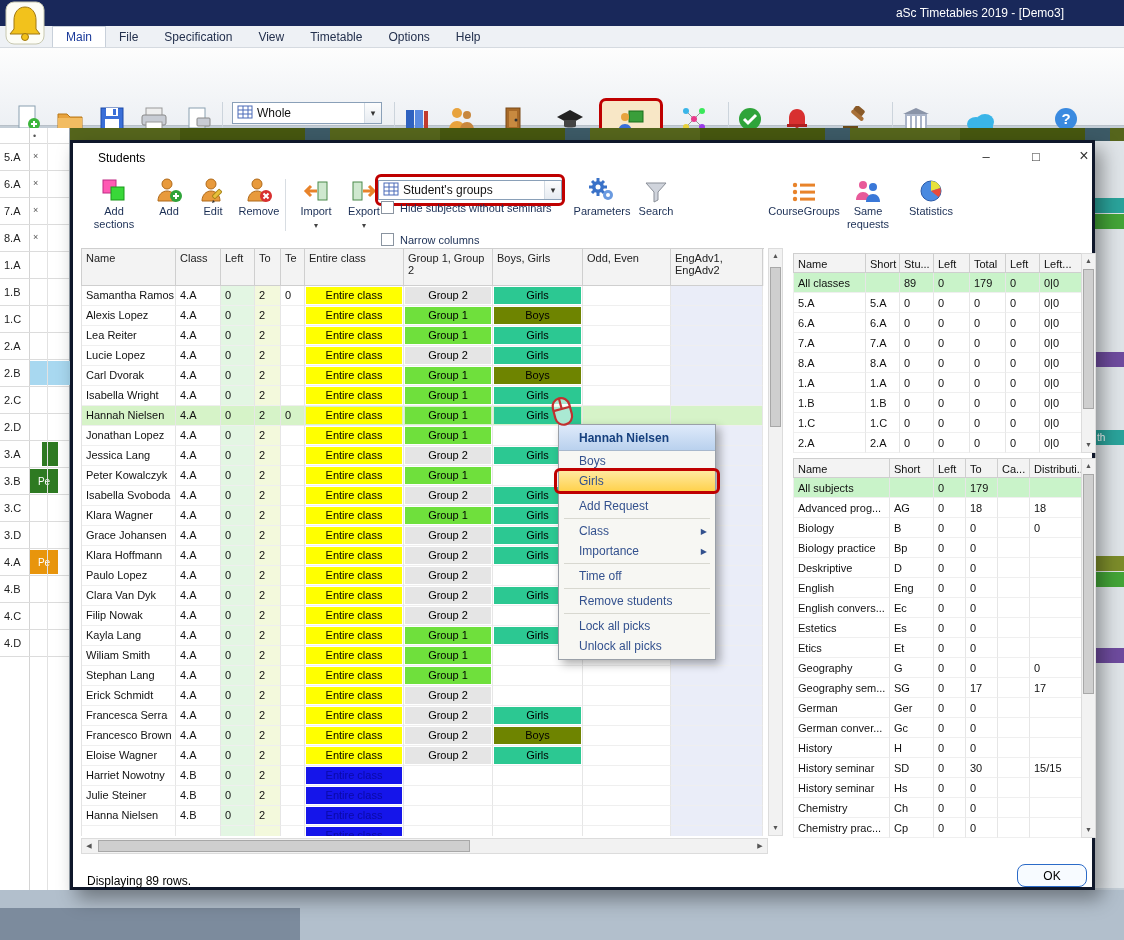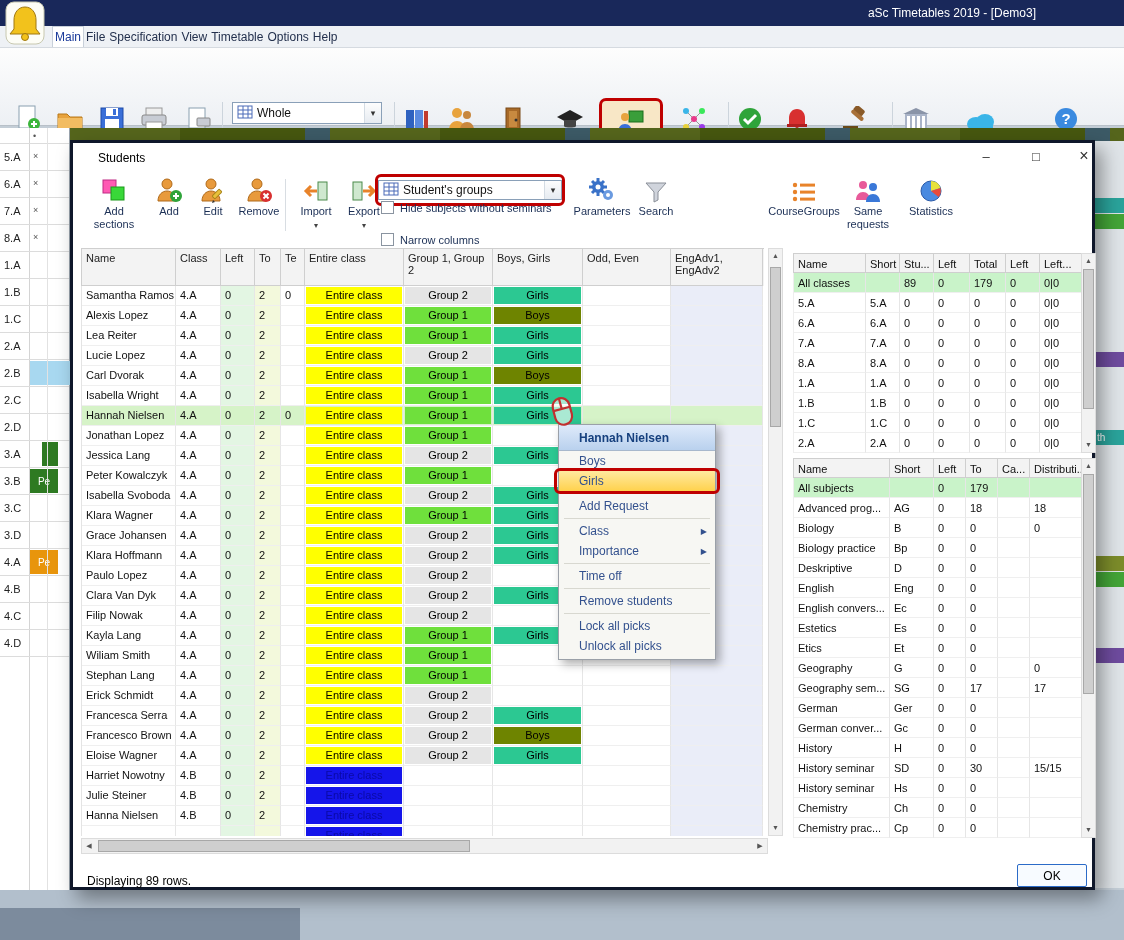--- a/index.html
+++ b/index.html
@@ -1,27 +1,27 @@
 <!DOCTYPE html>
 <html><head>
 <meta charset="utf-8">
 <style>
 *{box-sizing:border-box;margin:0;padding:0}
 html,body{width:1124px;height:940px;overflow:hidden}
 body{position:relative;font-family:"Liberation Sans",sans-serif;background:#c3cdd6;font-size:12px}
 
 
 .titlebar{position:absolute;left:0;top:0;width:1124px;height:26px;background:#19285a;color:#fff;
-  display:flex;align-items:center;justify-content:flex-end;padding-right:88px;font-size:12px}
+  display:flex;align-items:center;justify-content:flex-end;padding-right:60px;font-size:12px}
 .logo{position:absolute;left:5px;top:1px;width:40px;height:44px;z-index:5}
 
 
 .menubar{position:absolute;left:0;top:26px;width:1124px;height:22px;background:#eef1f5;display:flex;
   align-items:stretch;padding-left:52px;border-bottom:1px solid #d5dae0}
-.menu-item{display:flex;align-items:center;padding:0 2px;color:#23304d;cursor:default}
+.menu-item{display:flex;align-items:center;padding:0 13px;color:#23304d;cursor:default}
 .menu-item.active{background:#ffffff;color:#1a3a9a;border:1px solid #c8d0da;border-bottom:none}
 
 
 .toolbar{position:absolute;left:0;top:48px;width:1124px;height:78px;background:linear-gradient(#fdfdfd,#edf0f4);
   border-bottom:1px solid #b8c0c8}
 .tb-btn{position:absolute;top:52px;height:72px;display:flex;flex-direction:column;align-items:center;
   font-size:11px;color:#2b3a55;text-align:center;line-height:1.15;cursor:default}
 .tb-ic{height:32px;display:flex;align-items:flex-end;justify-content:center;margin-bottom:2px}
 .tb-btn.hl{border:3px solid #bf0000;border-radius:7px;background:#f8e7c6;top:50px;padding-top:2px}
 .mini-arr::before{content:"▾";font-size:8px;color:#444}
@@ -111,21 +111,21 @@
 .rt-head .h{border-right:1px solid #cfcfcf;border-bottom:1px solid #cfcfcf;padding:4px 2px 0 4px;overflow:hidden;white-space:nowrap}
 .rt-row{display:grid;height:20px;border-left:1px solid #eee}
 .rt-row .c{border-right:1px solid #e6e6e6;border-bottom:1px solid #efefef;padding:4px 2px 0 4px;overflow:hidden;white-space:nowrap}
 .rt-row.sum .c{background:#c9f3c9}
 .cls-grid{grid-template-columns:72px 34px 34px 36px 36px 34px 42px}
 .sub-grid{grid-template-columns:96px 44px 32px 32px 32px 52px}
 
 
 .status{position:absolute;left:14px;top:731px;font-size:12px;color:#000}
 .ok-btn{position:absolute;left:944px;top:721px;width:70px;height:23px;background:#f7fbff;border:1px solid #2b6bc8;
-  border-radius:2px;display:flex;align-items:center;justify-content:center;font-size:12px;color:#000;cursor:default}
+  border-radius:8px;display:flex;align-items:center;justify-content:center;font-size:12px;color:#000;cursor:default}
 
 
 .ctx{position:absolute;left:558px;top:424px;width:158px;background:#f7f7f3;border:1px solid #9aa0a8;
   box-shadow:4px 4px 9px rgba(0,0,0,.32);z-index:50;padding-bottom:3px}
 .ctx-title{height:26px;background:linear-gradient(#dfeafa,#b9d1ee);color:#16407e;font-weight:bold;font-size:12px;
   display:flex;align-items:center;padding-left:20px;border-bottom:1px solid #a8b8cc}
 .ctx .item{height:20px;display:flex;align-items:center;padding-left:20px;font-size:12px;color:#33518e;position:relative;cursor:default}
 .ctx .item .sub-arr{position:absolute;right:8px;font-size:8px;color:#33518e}
 .ctx .sep{height:1px;background:#d8d8d0;margin:2px 5px}
 .ctx .item.highlight{background:linear-gradient(#ffe9a0,#ffd24d)}

